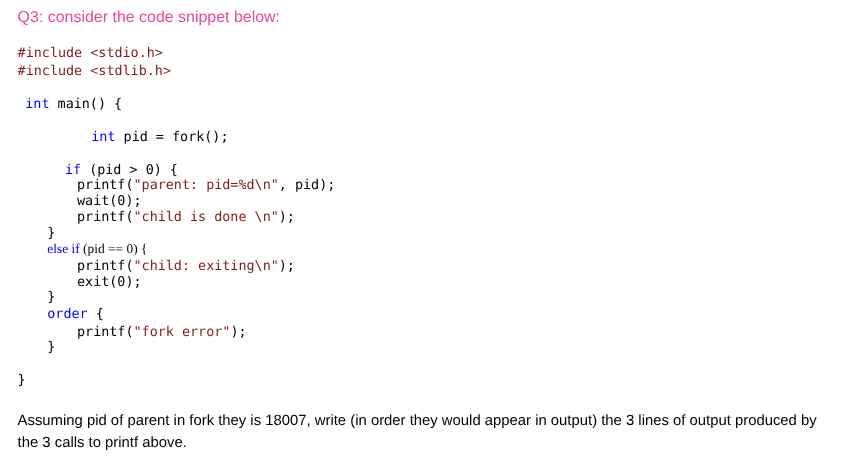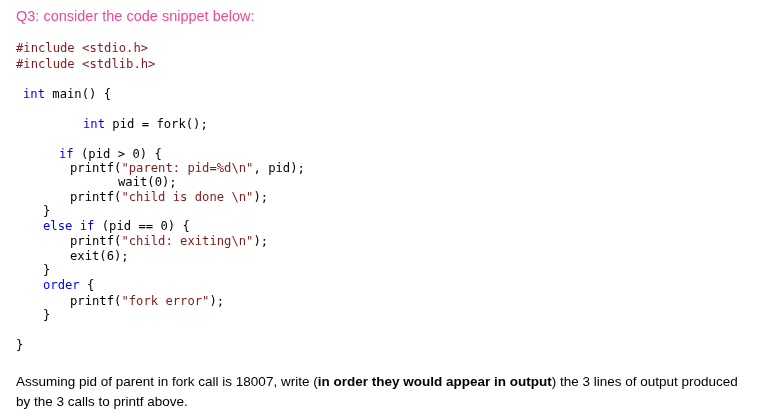--- a/index.html
+++ b/index.html
@@ -13,46 +13,46 @@
     font-family: "DejaVu Sans Mono", monospace; font-size: 12.2px; color: #000;
   }
   .line { position: absolute; white-space: pre; line-height: 15px; }
   .pp { color: #7f1d1d; }
   .str { color: #7f1d1d; }
   .kw { color: #0000ff; }
   .para {
     position: absolute; left: 16px; top: 372px; width: 730px;
     font-family: "Liberation Sans", sans-serif; font-size: 13.5px; line-height: 19.5px; color: #000;
   }
-  .para b { font-weight: bold; margin-top: 28px; }
+  .para b { font-weight: normal; margin-top: 28px; }
 </style>
 </head>
 <body>
 
 <div class="title">Q3: consider the code snippet below:</div>
 
 <div class="code">
   <div class="line" style="left:16px; top:41px;"><span class="pp">#include</span> <span class="str">&lt;stdio.h&gt;</span></div>
   <div class="line" style="left:16px; top:57px;"><span class="pp">#include</span> <span class="str">&lt;stdlib.h&gt;</span></div>
 
   <div class="line" style="left:23px; top:87px;"><span class="kw">int</span><span> main() {</span></div>
 
   <div class="line" style="left:43px; top:117px;margin-left:40px;"><span class="kw">int</span><span> pid = fork();</span></div>
 
   <div class="line" style="left:43px; top:147px;margin-left:16px;"><span class="kw">if</span><span> (pid &gt; 0) {</span></div>
   <div class="line" style="left:70px; top:161px;"><span>printf(</span><span class="str">"parent: pid=%d\n"</span><span>, pid);</span></div>
-  <div class="line" style="left:70px; top:175px;margin-left:48px;">wait(0);</div>
+  <div class="line" style="left:70px; top:175px;">wait(0);</div>
   <div class="line" style="left:70px; top:190px;"><span>printf(</span><span class="str">"child is done \n"</span><span>);</span></div>
   <div class="line" style="left:43px; top:204px;">}</div>
 
-  <div class="line" style="left:43px; top:219px;"><span class="kw">else if</span><span> (pid == 0) {</span></div>
+  <div class="line" style="left:43px; top:219px;font-family:Liberation Serif, serif;"><span class="kw">else if</span><span> (pid == 0) {</span></div>
   <div class="line" style="left:70px; top:234px;"><span>printf(</span><span class="str">"child: exiting\n"</span><span>);</span></div>
-  <div class="line" style="left:70px; top:249px;">exit(6);</div>
+  <div class="line" style="left:70px; top:249px;">exit(0);</div>
   <div class="line" style="left:43px; top:263px;">}</div>
 
   <div class="line" style="left:43px; top:278px;"><span class="kw">order</span><span> {</span></div>
   <div class="line" style="left:70px; top:294px;"><span>printf(</span><span class="str">"fork error"</span><span>);</span></div>
   <div class="line" style="left:43px; top:308px;">}</div>
 
   <div class="line" style="left:16px; top:338px;">}</div>
 </div>
 
-<div class="para"><span>Assuming pid of parent in fork call is 18007, write (</span><b>in order they would appear in output</b><span>) the 3 lines of output produced by the 3 calls to printf above.</span></div>
+<div class="para"><span>Assuming pid of parent in fork they is 18007, write (</span><b>in order they would appear in output</b><span>) the 3 lines of output produced by the 3 calls to printf above.</span></div>
 
 </body></html>

